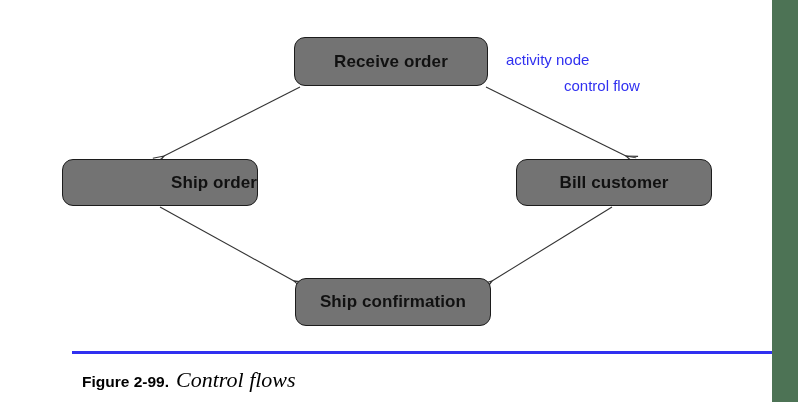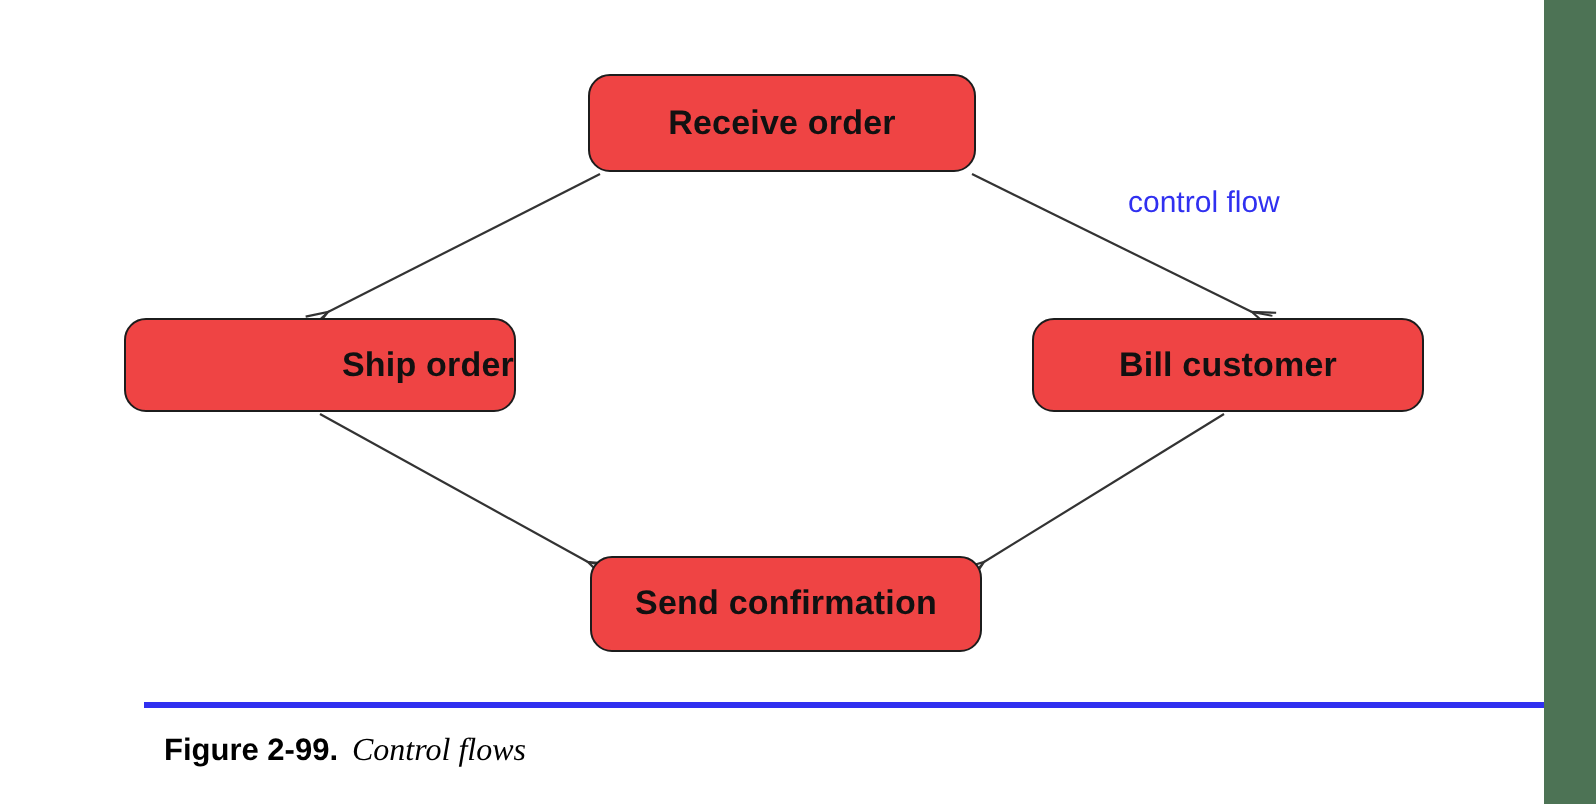--- a/index.html
+++ b/index.html
@@ -18,59 +18,59 @@
   }
   
   #arrow-layer{
     position:absolute;left:0;top:0;
     width:772px;height:402px;
   }
   
   .node{
     position:absolute;
     box-sizing:border-box;
-    background:#ef4444;
+    background:#737373;
     border:1.5px solid #1c1c1c;
     border-radius:11px;
     display:flex;align-items:center;justify-content:center;
     font-size:17px;font-weight:600;color:#111111;
     letter-spacing:0.1px;
   }
   #node-receive{left:294px;top:37px;width:194px;height:49px;}
   #node-ship{left:62px;top:159px;width:196px;height:47px;justify-content:flex-end;}
   #node-bill{left:516px;top:159px;width:196px;height:47px;}
   #node-send{left:295px;top:278px;width:196px;height:48px;}
   
   .annotation{
     position:absolute;
     color:#3030f0;
     font-size:15px;
     white-space:nowrap;
   }
   #ann-activity-node{left:506px;top:51px;}
-  #ann-control-flow{left:564px;top:93px;}
+  #ann-control-flow{left:564px;top:77px;}
   
   #caption-rule{
     position:absolute;left:72px;top:351px;
     width:700px;height:3px;
     background:#3030f0;
   }
   #caption{
     position:absolute;left:82px;top:367px;
     white-space:nowrap;
   }
   #caption .fig-label{
     font-family:"Liberation Sans", sans-serif;
     font-weight:bold;
     font-size:15.5px;color:#000000;
   }
   #caption .fig-title{
     font-family:"Liberation Serif", serif;
     font-style:italic;
-    font-size:16px;color:#000000;
+    font-size:22px;color:#000000;
     margin-left:7px;
   }
 </style>
 </head>
 <body>
 
 <div id="page">
 
   <svg id="arrow-layer" viewBox="0 0 772 402" xmlns="http://www.w3.org/2000/svg">
     <defs>
@@ -88,23 +88,24 @@
   <div class="node" id="node-receive">
     <span>Receive order</span>
   </div>
   <div class="node" id="node-ship">
     <span>Ship order</span>
   </div>
   <div class="node" id="node-bill">
     <span>Bill customer</span>
   </div>
   <div class="node" id="node-send">
-    <span>Send confirmation</span>
+    <span>Ship confirmation</span>
   </div>
 
+  <div class="annotation" id="ann-activity-node">activity node</div>
   <div class="annotation" id="ann-control-flow">control flow</div>
 
   <div id="caption-rule"></div>
   <div id="caption">
     <span class="fig-label">Figure 2-99.</span><span class="fig-title">Control flows</span>
   </div>
 
   <div id="edge-bar"></div>
 
 </div>

